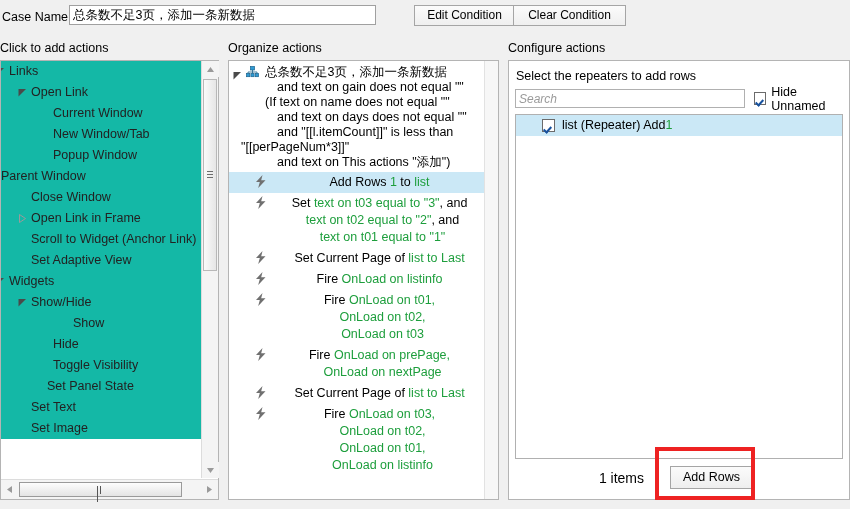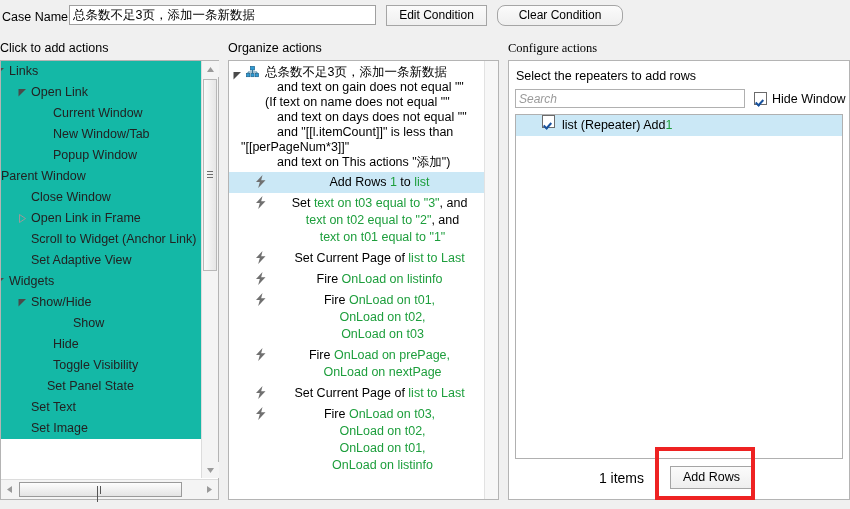--- a/index.html
+++ b/index.html
@@ -49,34 +49,35 @@
     height: 21px;
     box-sizing: border-box;
     border: 1px solid #a5a5a5;
     background: linear-gradient(#fbfbfb, #efefef);
     font-family: "Liberation Sans", sans-serif;
     font-size: 12px;
     color: #000;
     text-align: center;
     line-height: 19px;
     cursor: default;
+    margin-left: 28px;
   }
   #edit-condition-btn { left: 386px; width: 101px; }
-  #clear-condition-btn { left: 497px; width: 126px; border-radius: 8px; }
+  #clear-condition-btn { left: 485px; width: 113px; }
 
   
   .col-caption {
     position: absolute;
     top: 41px;
     font-size: 12.5px;
     color: #000;
   }
   #cap-left   { left: 0px; }
   #cap-mid    { left: 228px; }
-  #cap-right  { left: 508px; font-family: Liberation Serif, serif; }
+  #cap-right  { left: 508px; }
 
   
   .panel {
     position: absolute;
     background: #fff;
     border: 1px solid #b4b4b4;
     box-sizing: border-box;
   }
   #left-panel  { left: 0px;   top: 60px; width: 219px; height: 440px; }
   #mid-panel   { left: 228px; top: 60px; width: 271px; height: 440px; }
@@ -311,20 +312,21 @@
     width: 328px; height: 345px;
     box-sizing: border-box;
     border: 1px solid #b0b0b0;
     background: #fff;
     overflow: hidden;
   }
   .rp-item {
     height: 21px;
     line-height: 21px;
     display: flex;
+    align-items: center;
     padding-left: 26px;
     font-size: 12.5px;
     cursor: default;
   }
   .rp-item.selected { background: #cbe8f6; }
   .rp-item .lbl { margin-left: 7px; }
 
   #rp-footer {
     position: absolute;
     left: 0; bottom: 0;
@@ -547,21 +549,21 @@
 </div>
 
 <div class="panel" id="right-panel">
   <div id="right-inner">
     <div id="rp-title">Select the repeaters to add rows</div>
 
     <input id="rp-search" type="text" placeholder="Search" style="">
 
     <div id="rp-hide-unnamed">
       <span class="cbx checked"></span>
-      <span class="lbl">Hide Window</span>
+      <span class="lbl">Hide Unnamed</span>
     </div>
 
     <div id="rp-list">
         <div class="rp-item selected">
           <span class="cbx checked"></span>
           <span class="lbl">list (Repeater) Add </span>
           <span class="g">1</span>
         </div>
       </div>
 

